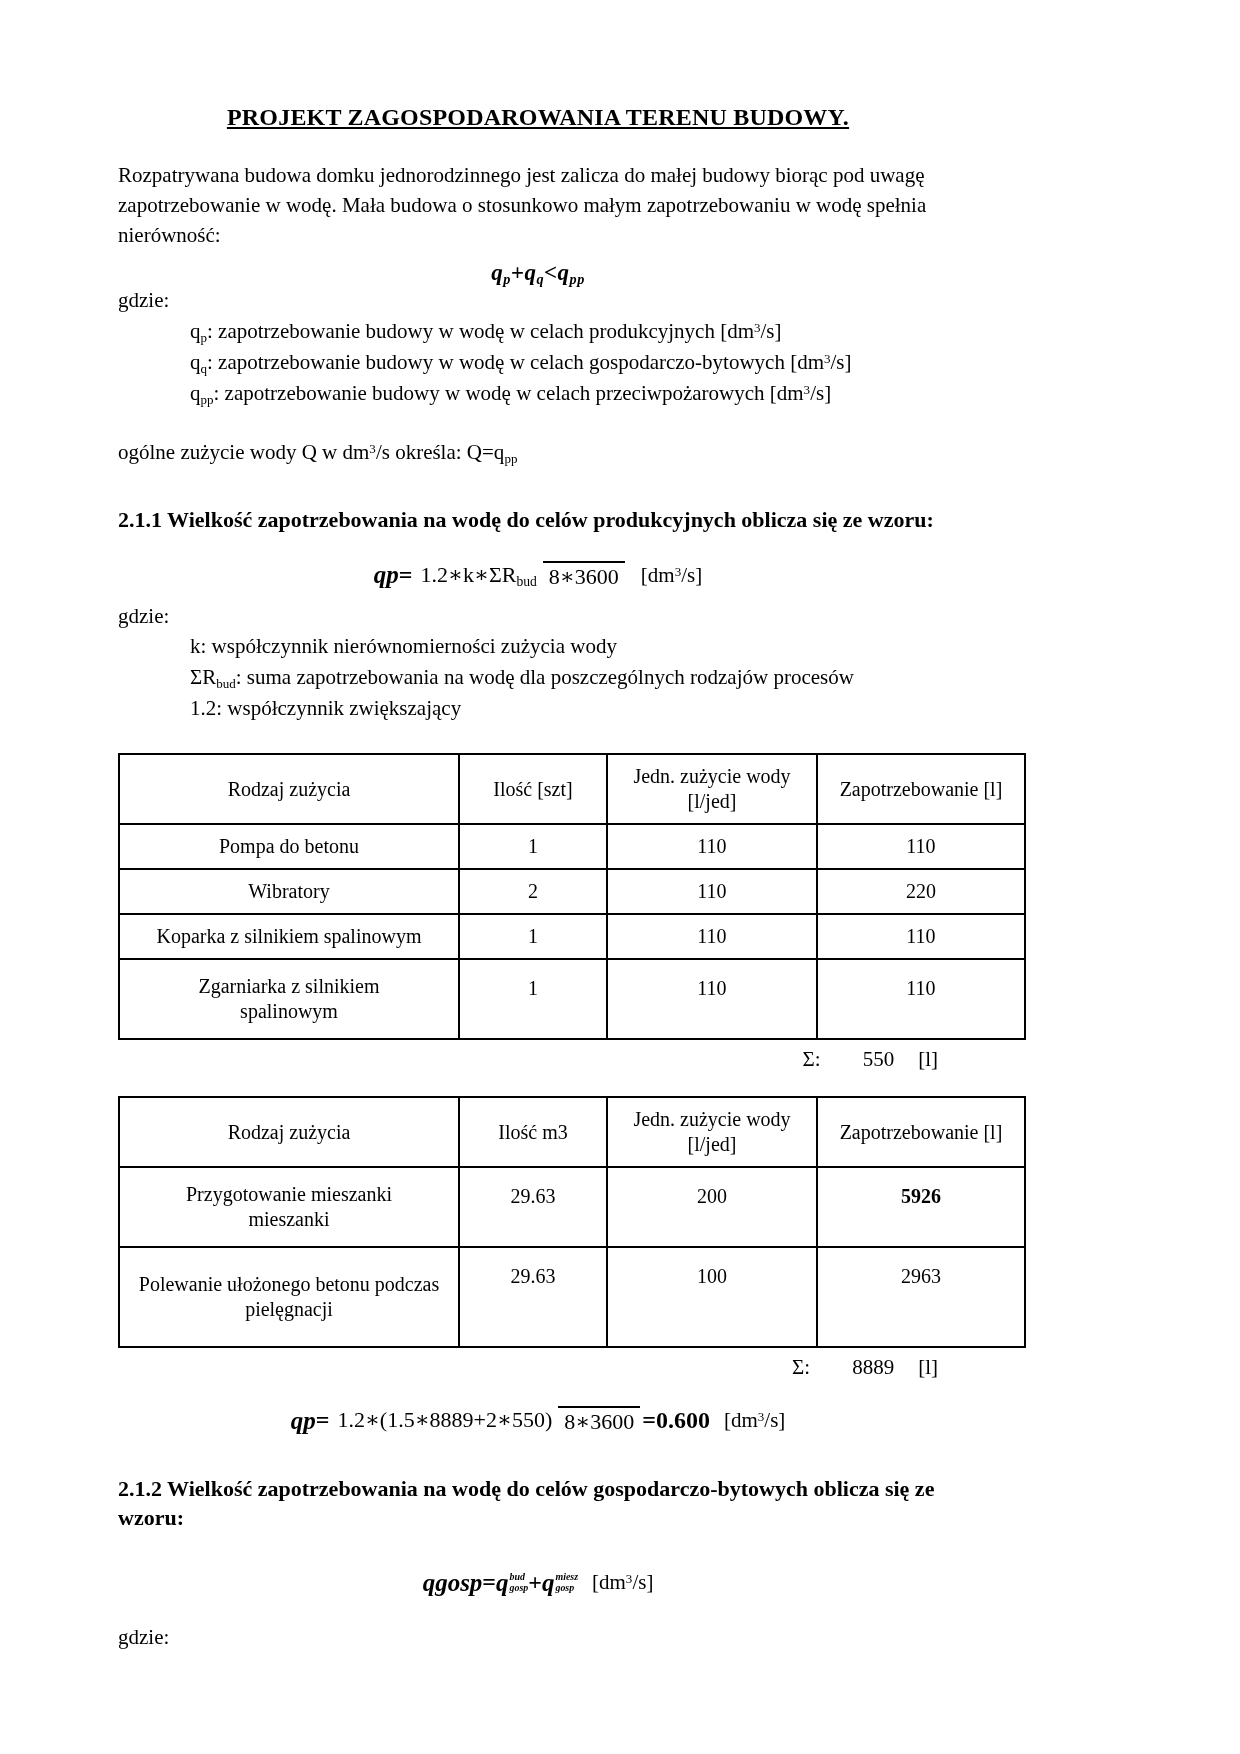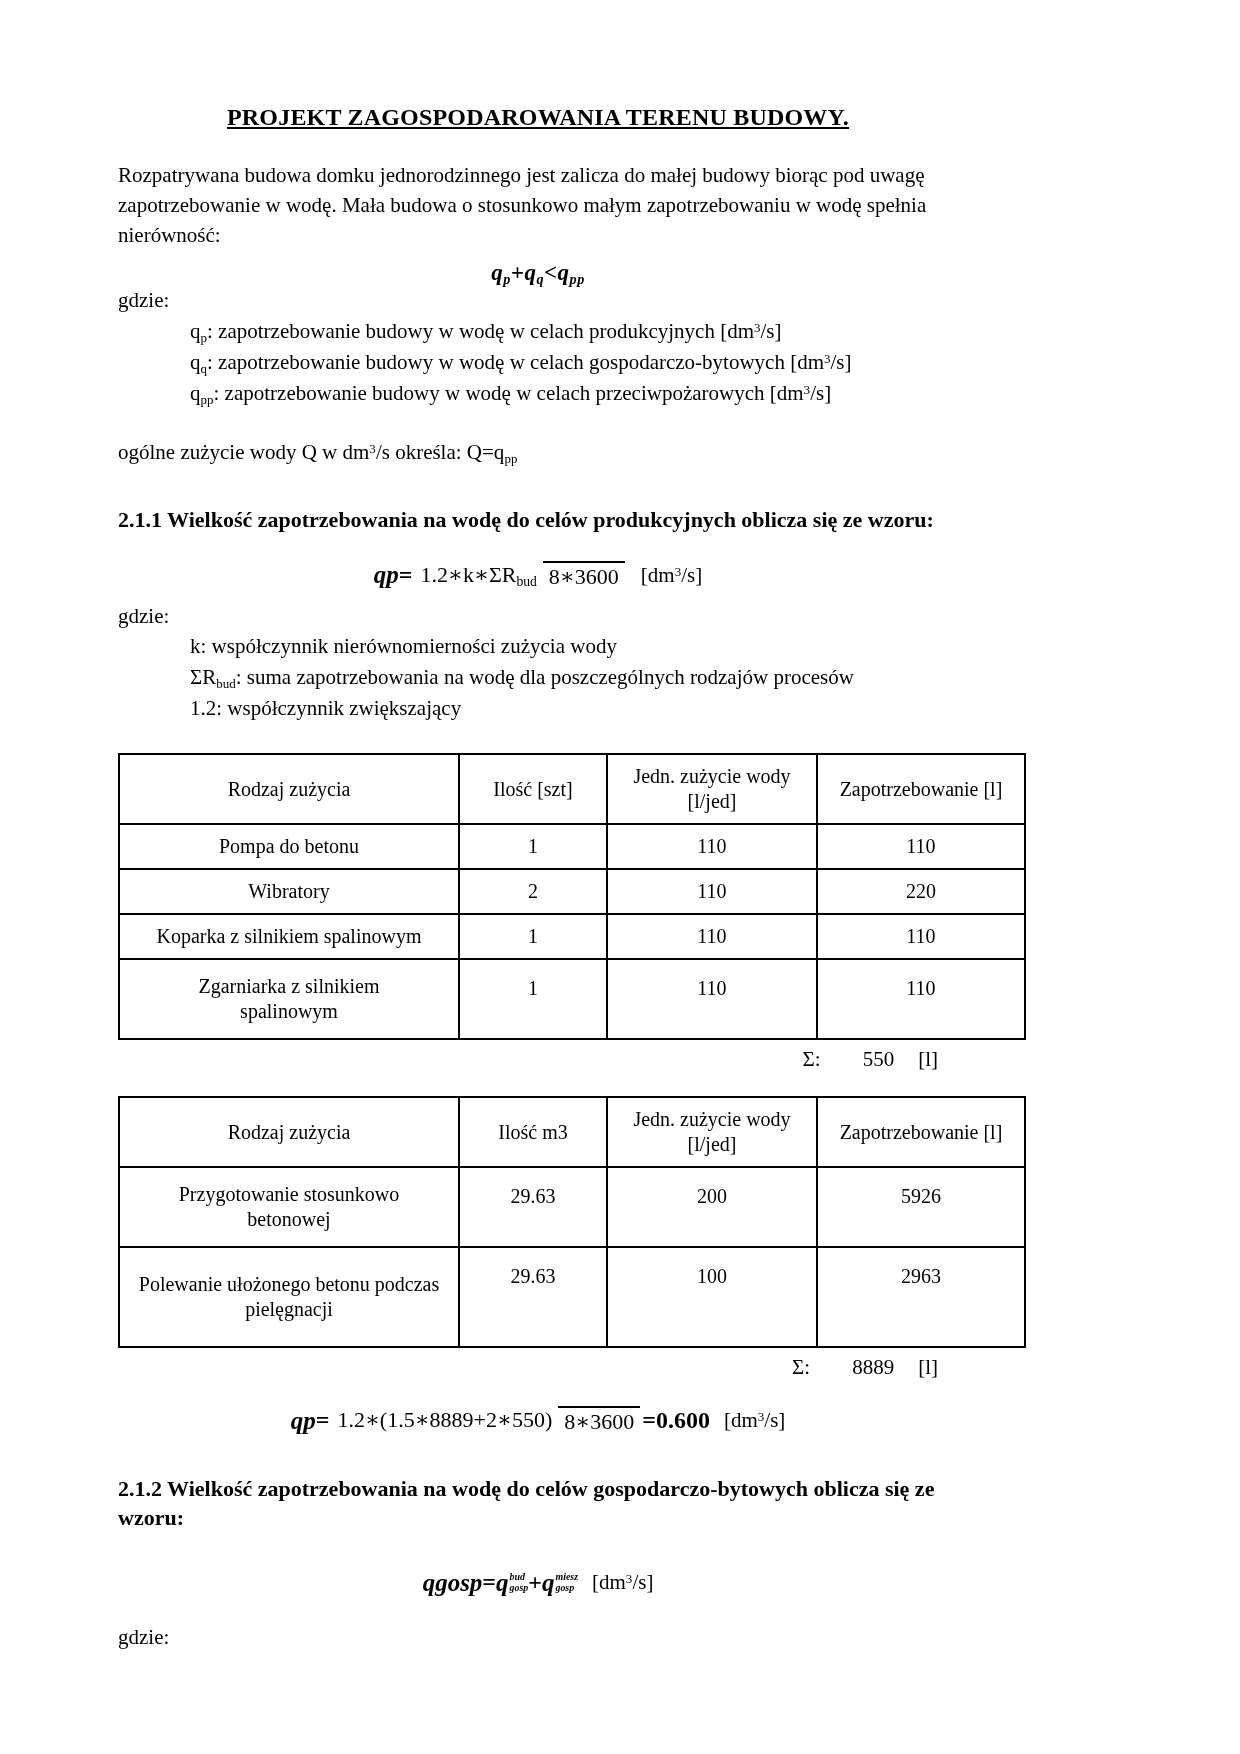--- a/index.html
+++ b/index.html
@@ -267,24 +267,24 @@
     <thead>
       <tr>
         <th>Rodzaj zużycia</th>
         <th>Ilość m3</th>
         <th><span>Jedn. zużycie wody</span><br><span>[l/jed]</span></th>
         <th>Zapotrzebowanie [l]</th>
       </tr>
     </thead>
     <tbody>
       <tr>
-        <td style="padding:14px 26px;">Przygotowanie stosunkowo betonowej</td>
+        <td style="padding:14px 26px;">Przygotowanie mieszanki mieszanki</td>
         <td style="vertical-align:top; padding-top:16px;">29.63</td>
         <td style="vertical-align:top; padding-top:16px;">200</td>
-        <td style="vertical-align:top; padding-top:16px;">5926</td>
+        <td style="vertical-align:top; padding-top:16px;font-weight:bold;">5926</td>
       </tr>
       <tr>
         <td style="padding:24px 16px;">Polewanie ułożonego betonu podczas pielęgnacji</td>
         <td style="vertical-align:top; padding-top:16px;">29.63</td>
         <td style="vertical-align:top; padding-top:16px;">100</td>
         <td style="vertical-align:top; padding-top:16px;">2963</td>
       </tr>
     </tbody>
   </table>
 

